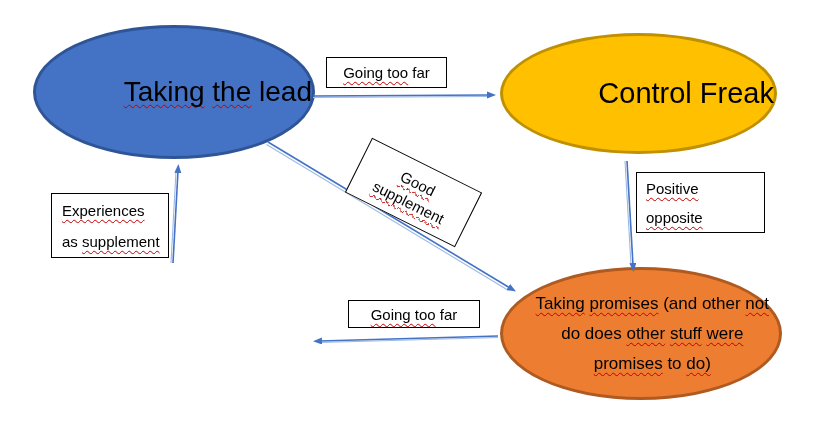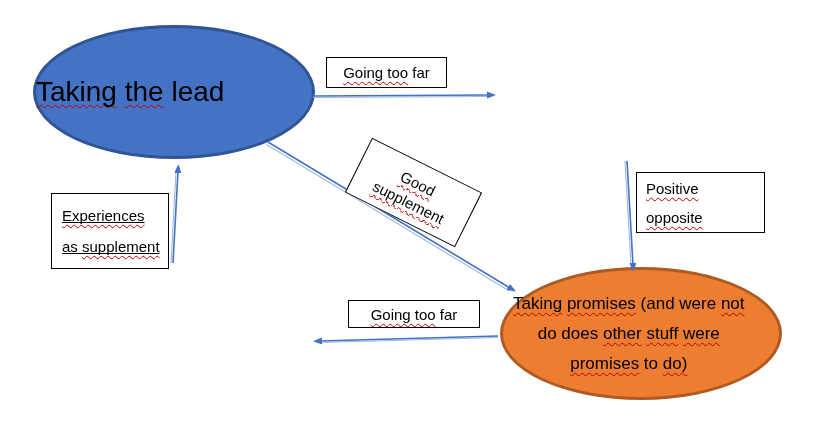--- a/index.html
+++ b/index.html
@@ -2,21 +2,21 @@
 <html><head>
 <meta charset="utf-8">
 <style>
   html,body{margin:0;padding:0;background:#fff;}
   #canvas{
     position:relative;width:828px;height:423px;background:#fff;
     font-family:"Liberation Sans",sans-serif;color:#000;overflow:hidden;
   }
   .ellipse{
     position:absolute;border-radius:50%;
-    display:flex;align-items:center;justify-content:flex-start;
+    display:flex;align-items:center;justify-content:flex-end;
     text-align:center;z-index:1;box-sizing:border-box;
   }
   #el-blue{left:33px;top:25px;width:282px;height:134px;border:3px solid;font-size:28px;}
   #el-yellow{left:500px;top:33px;width:277px;height:121px;border:3px solid;font-size:29px;}
   #el-green{left:34px;top:265px;width:284px;height:133px;border:3px solid;font-size:30px;}
   #el-orange{left:500px;top:267px;width:282px;height:133px;border:3px solid;font-size:17px;line-height:30px;padding:0 10px;}
   .sq{
     text-decoration-line:underline;
     text-decoration-style:wavy;
     text-decoration-color:#C00000;
@@ -24,40 +24,43 @@
     text-decoration-skip-ink:none;
     text-underline-offset:3px;
   }
   #arrows{position:absolute;left:0;top:0;z-index:2;}
   .label-box{
     position:absolute;background:#fff;border:1.5px solid #000;z-index:3;
     display:flex;align-items:center;font-size:15px;box-sizing:border-box;
   }
   #lbl-gtf-top{left:326px;top:57px;width:121px;height:31px;justify-content:center;}
   #lbl-pos{left:636px;top:172px;width:129px;height:61px;line-height:29px;padding-left:9px;}
-  #lbl-exp{left:51px;top:193px;width:118px;height:76px;line-height:31px;padding-left:10px;text-decoration:underline;}
+  #lbl-exp{left:51px;top:193px;width:118px;height:65px;line-height:31px;padding-left:10px;}
   #lbl-gtf-bottom{left:348px;top:300px;width:132px;height:28px;justify-content:center;}
   #lbl-good{
     left:352px;top:162px;width:123px;height:61px;
     transform:rotate(26.5deg);justify-content:center;text-align:center;line-height:21px;
   }
 </style>
 </head>
 <body>
 
 <div id="canvas">
 
   <div class="ellipse" id="el-blue" style="background-color: rgb(68, 114, 196); border-color: rgb(47, 85, 151);">
     <span><span class="sq">Taking</span><span> </span><span class="sq">the</span><span> lead</span></span>
   </div>
 
+  <div class="ellipse" id="el-yellow" style="background-color: rgb(255, 192, 0); border-color: rgb(191, 144, 0);">
+    <span><span>Control Freak</span></span>
+  </div>
 
 
   <div class="ellipse" id="el-orange" style="background-color: rgb(237, 125, 49); border-color: rgb(174, 90, 33);">
-    <span><span class="sq">Taking</span><span> </span><span class="sq">promises</span><span> (and were </span><span class="sq">not</span><br><span>do does </span><span class="sq">other</span><span> </span><span class="sq">stuff</span><span> </span><span class="sq">were</span><br><span class="sq">promises</span><span> to </span><span class="sq">do)</span></span>
+    <span><span class="sq">Taking</span><span> </span><span class="sq">promises</span><span> (and other </span><span class="sq">not</span><br><span>do does </span><span class="sq">other</span><span> </span><span class="sq">stuff</span><span> </span><span class="sq">were</span><br><span class="sq">promises</span><span> to </span><span class="sq">do)</span></span>
   </div>
 
   <svg id="arrows" width="828" height="423" viewBox="0 0 828 423">
     <defs>
       <marker id="arrowhead" markerWidth="10" markerHeight="8" refX="2" refY="3.5" orient="auto" markerUnits="userSpaceOnUse">
         <path d="M0,0 L9,3.5 L0,7 Z" fill="#4472C4"></path>
       </marker>
     </defs>
     <g>
       <line x1="313" y1="97.5" x2="489" y2="96.5" stroke="#9CB9E6" stroke-width="1.1"></line>

